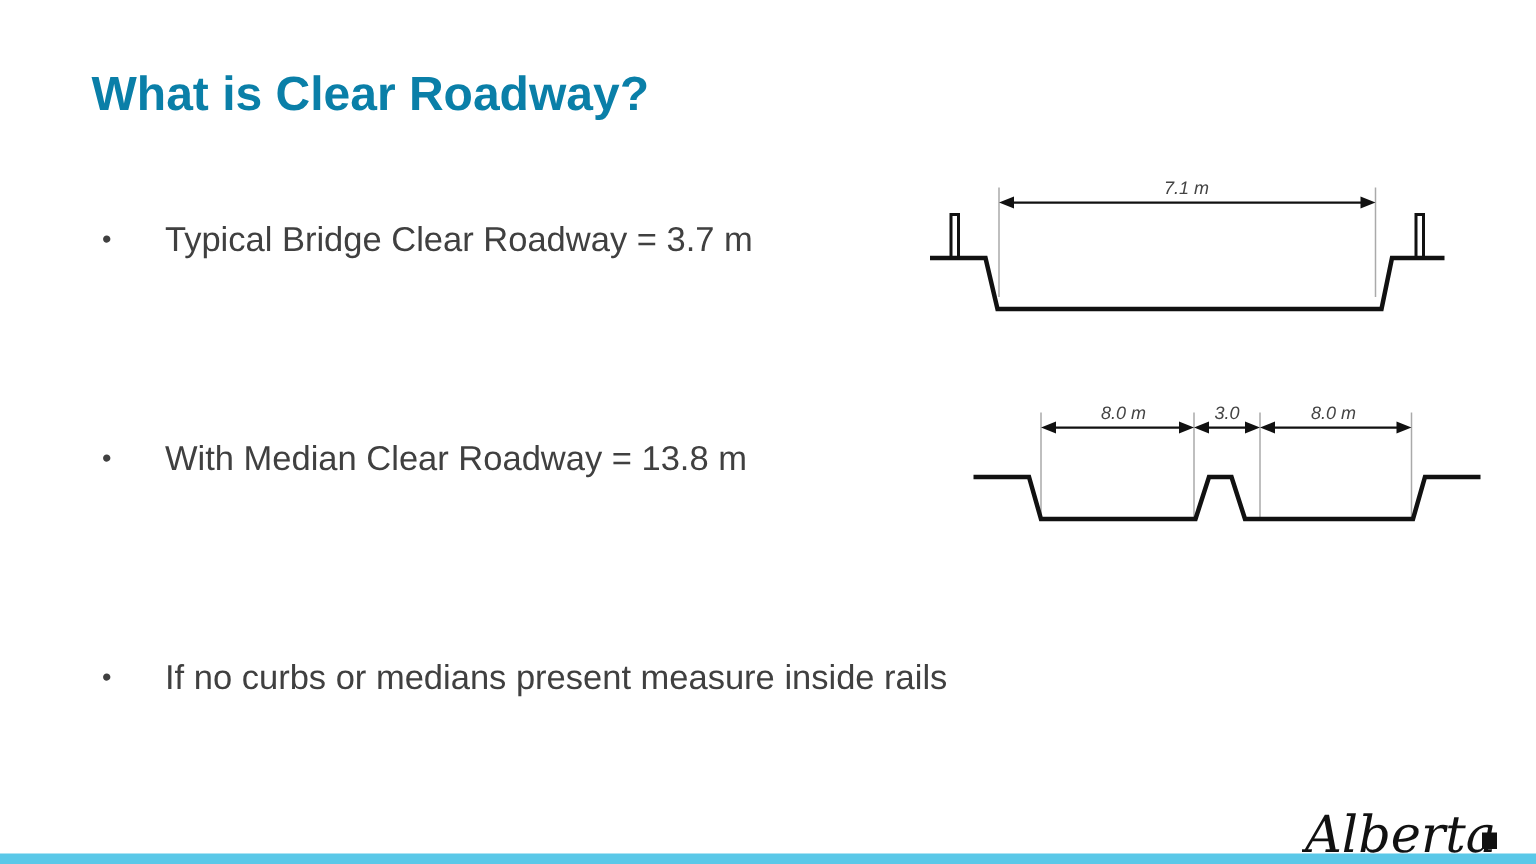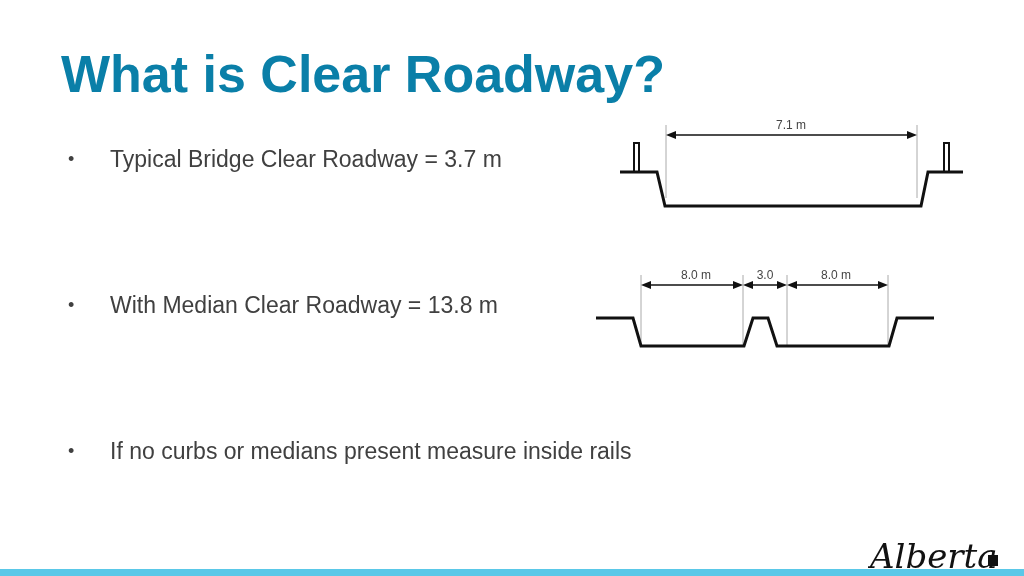--- a/index.html
+++ b/index.html
@@ -3,30 +3,30 @@
   <meta charset="utf-8">
   <style>
     html, body { margin: 0; padding: 0; }
     body {
       width: 1024px; height: 576px; position: relative; overflow: hidden;
       background: #ffffff;
       font-family: "Liberation Sans", sans-serif;
     }
     .title {
       position: absolute; left: 61px; top: 44px;
-      font-size: 52px; font-weight: bold; color: #0a7fa8;
+      font-size: 32px; font-weight: bold; color: #0a7fa8;
       margin: 0; letter-spacing: 0px;
     }
     .bullet {
       position: absolute; left: 68px;
       font-size: 23px; color: #404040;
       display: flex; align-items: center;
     }
     .bullet .dot { width: 42px; font-size: 18px; }
-    .diagram { position: absolute; }
+    .diagram { position: absolute; font-style: italic; }
     .diagram svg { display: block; }
     .logo {
       position: absolute; left: 868px; top: 515px; margin-top: 17px;
     }
     .footer-bar {
       position: absolute; left: 0; bottom: 0; width: 1024px; height: 7px;
       background: #5ac8e8;
     }
   </style>
 </head>
@@ -60,21 +60,21 @@
     <polygon points="307,25 297,21 297,29" fill="#111"></polygon>
     <text x="181" y="19" text-anchor="middle" font-family="Liberation Sans, sans-serif" font-size="12" fill="#444">7.1 m</text>
 
     <polyline points="10,62 47,62 55,96 311,96 318,62 353,62" fill="none" stroke="#111" stroke-width="3"></polyline>
 
     <rect x="24" y="33" width="5" height="29" fill="none" stroke="#111" stroke-width="2"></rect>
     <rect x="334" y="33" width="5" height="29" fill="none" stroke="#111" stroke-width="2"></rect>
   </svg>
 </div>
 
-<div class="diagram" style="left:581px; top:260px;text-align:right;">
+<div class="diagram" style="left:634px; top:260px;text-align:right;">
   <svg width="370" height="100" viewBox="0 0 370 100">
 
     <line x1="60" y1="15" x2="60" y2="85" stroke="#aaa" stroke-width="1"></line>
     <line x1="162" y1="15" x2="162" y2="85" stroke="#aaa" stroke-width="1"></line>
     <line x1="206" y1="15" x2="206" y2="85" stroke="#aaa" stroke-width="1"></line>
     <line x1="307" y1="15" x2="307" y2="85" stroke="#aaa" stroke-width="1"></line>
 
     <line x1="66" y1="25" x2="156" y2="25" stroke="#111" stroke-width="1.5"></line>
     <polygon points="60,25 70,21 70,29" fill="#111"></polygon>
     <polygon points="162,25 152,21 152,29" fill="#111"></polygon>

